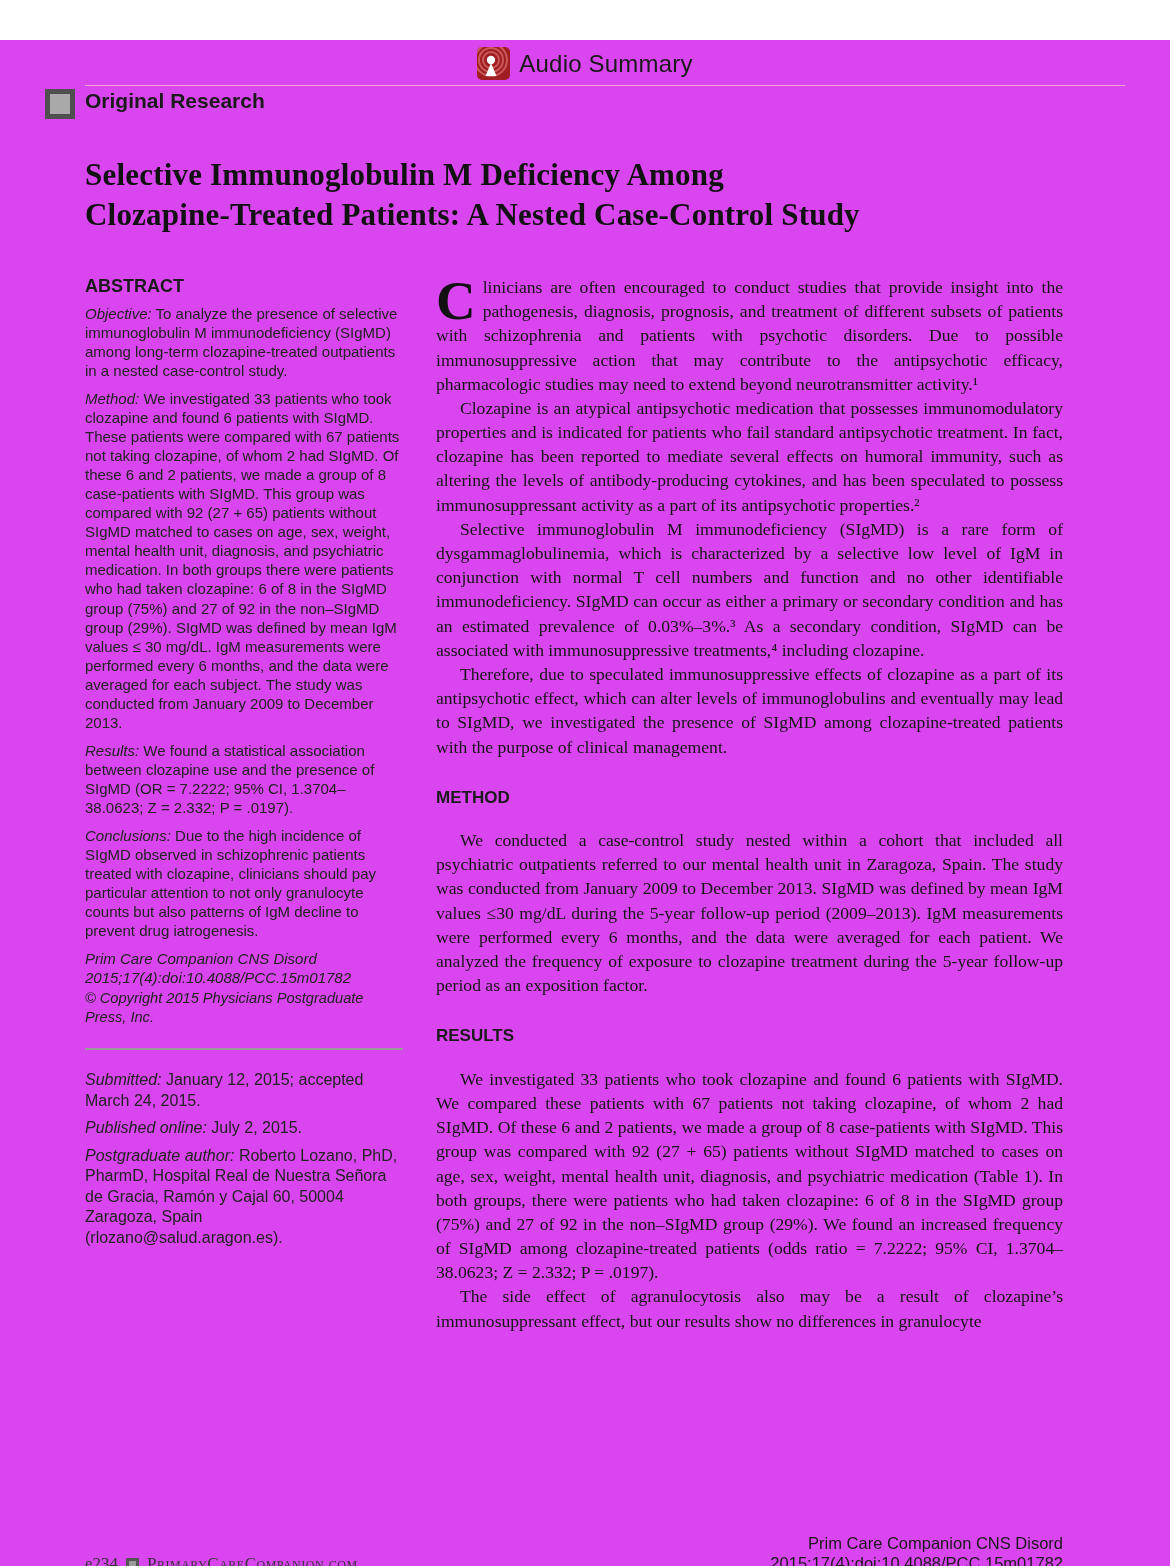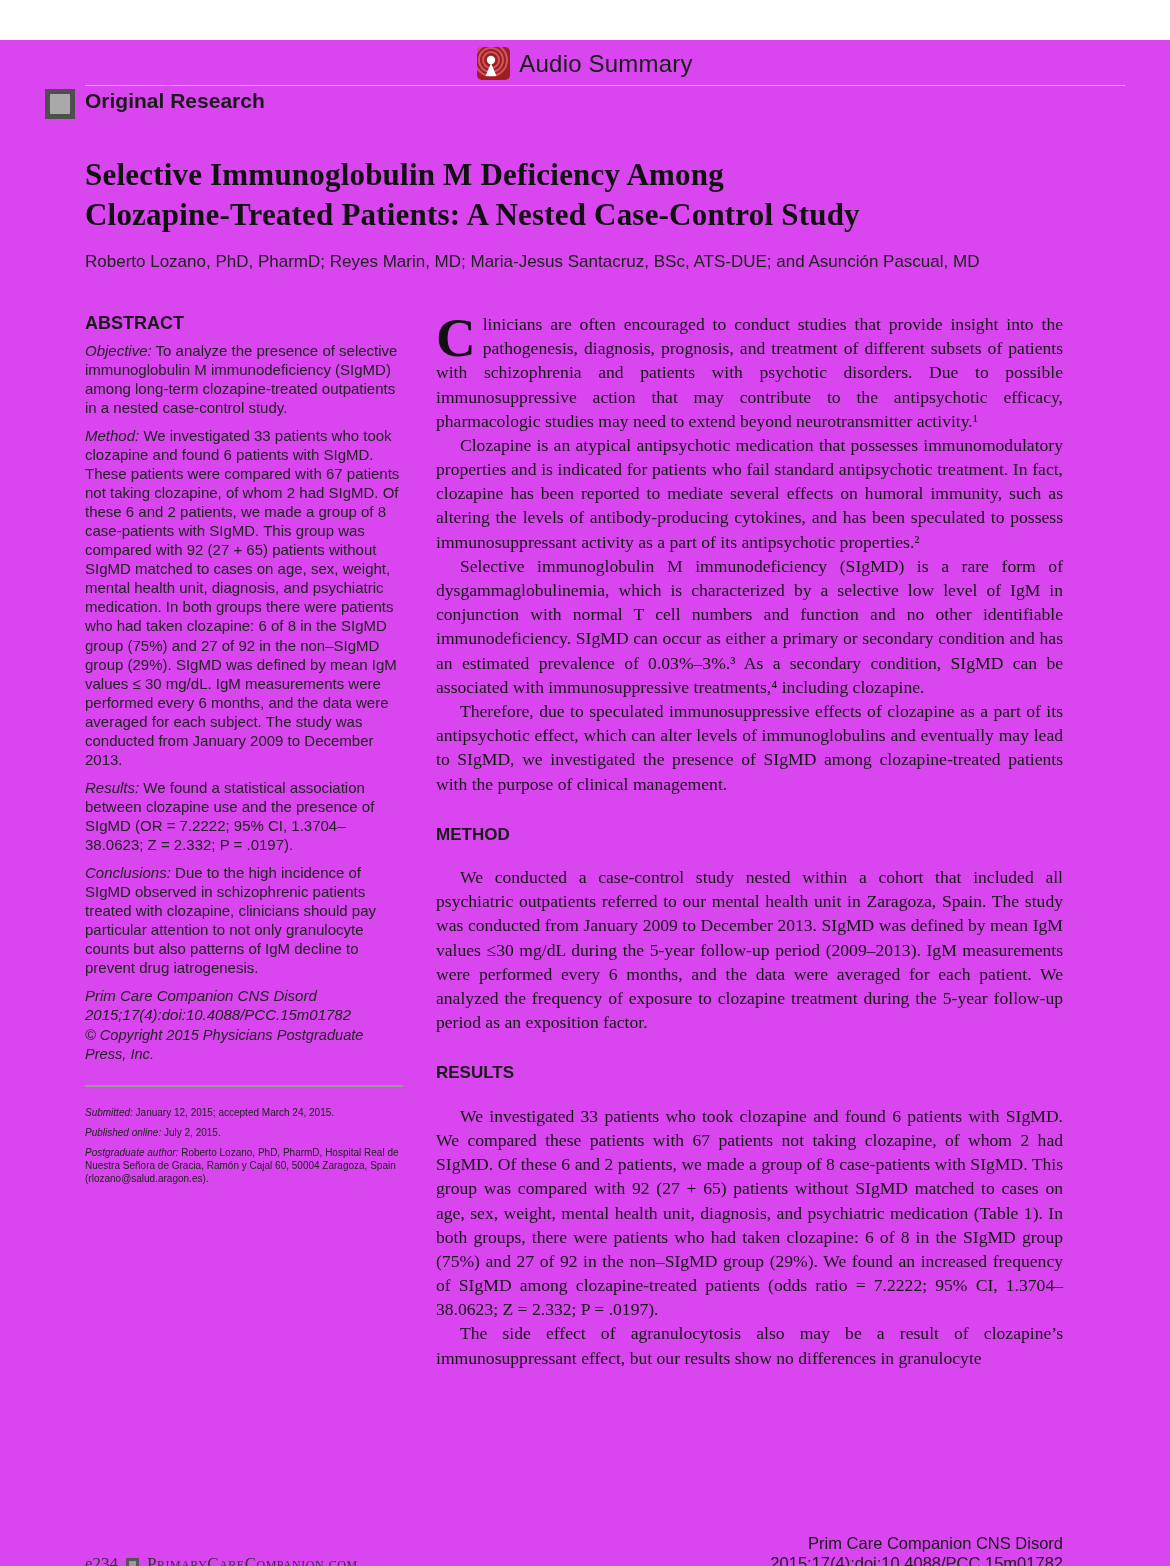--- a/index.html
+++ b/index.html
@@ -27,21 +27,21 @@
   .columns { display: flex; margin: 40px 107px 0 85px; gap: 33px; }
   .left-col { width: 318px; flex: 0 0 auto; font-family: "Liberation Sans", sans-serif; font-size: 15px; line-height: 1.27; color: #232323; }
   .right-col { flex: 1; font-size: 17.6px; line-height: 1.375; text-align: justify; color: #161616; }
 
   .abs-heading { font-family: "Liberation Sans", sans-serif; font-size: 18px; font-weight: bold; color: #1a1a1a; margin-bottom: 6px; }
   .abs-p { margin-bottom: 9px; }
   .abs-label { font-weight: normal; font-style: italic; }
   .abs-cite { font-style: italic; margin-bottom: 2px; }
   .abs-copy { font-style: italic; font-size: 14.6px; margin-top: 2px; }
   .left-divider { border: none; border-top: 2px solid #9a9a9a; margin: 22px 0 20px 0; }
-  .dates-p { font-size: 10px; margin-bottom: 7px; line-height: 1.28; }
+  .dates-p { font-size: 16px; margin-bottom: 7px; line-height: 1.28; }
   .dates-label { font-style: italic; }
 
   .drop-cap { float: left; font-size: 55px; line-height: 0.82; font-weight: bold; padding: 3px 7px 0 0; color: #111; }
   .body-p { margin: 0; }
   .body-p.indent { text-indent: 24px; }
   .sec-heading { font-family: "Liberation Sans", sans-serif; font-size: 17px; font-weight: bold; color: #1a1a1a; margin: 27px 0 19px 0; text-align: left; }
 
   
   .footer { position: absolute; left: 85px; right: 107px; bottom: 32px; display: flex; justify-content: space-between; align-items: flex-end; }
   .footer-left { display: flex; align-items: center; gap: 8px; font-size: 17px; color: #333; }
@@ -80,21 +80,20 @@
     <div class="band-right">
       <h2 class="band-title">Original Research</h2>
     </div>
   </div>
 
   <div class="title-block">
     <h1 class="title">
       <span>Selective Immunoglobulin M Deficiency Among</span><br>
       <span>Clozapine-Treated Patients: A Nested Case-Control Study</span>
     </h1>
-    <p class="authors">Roberto Lozano, PhD, PharmD; Reyes Marin, MD; Maria-Jesus Santacruz, BSc, ATS-DUE; and Asunción Pascual, MD</p>
   </div>
 
   <div class="columns">
 
     <aside class="left-col">
       <h3 class="abs-heading">ABSTRACT</h3>
 
       <p class="abs-p"><span class="abs-label">Objective:</span> <span>To analyze the presence of selective immunoglobulin M immunodeficiency (SIgMD) among long-term clozapine-treated outpatients in a nested case-control study.</span></p>
 
       <p class="abs-p"><span class="abs-label">Method:</span> <span>We investigated 33 patients who took clozapine and found 6 patients with SIgMD. These patients were compared with 67 patients not taking clozapine, of whom 2 had SIgMD. Of these 6 and 2 patients, we made a group of 8 case-patients with SIgMD. This group was compared with 92 (27 + 65) patients without SIgMD matched to cases on age, sex, weight, mental health unit, diagnosis, and psychiatric medication. In both groups there were patients who had taken clozapine: 6 of 8 in the SIgMD group (75%) and 27 of 92 in the non–SIgMD group (29%). SIgMD was defined by mean IgM values ≤ 30 mg/dL. IgM measurements were performed every 6 months, and the data were averaged for each subject. The study was conducted from January 2009 to December 2013.</span></p>

